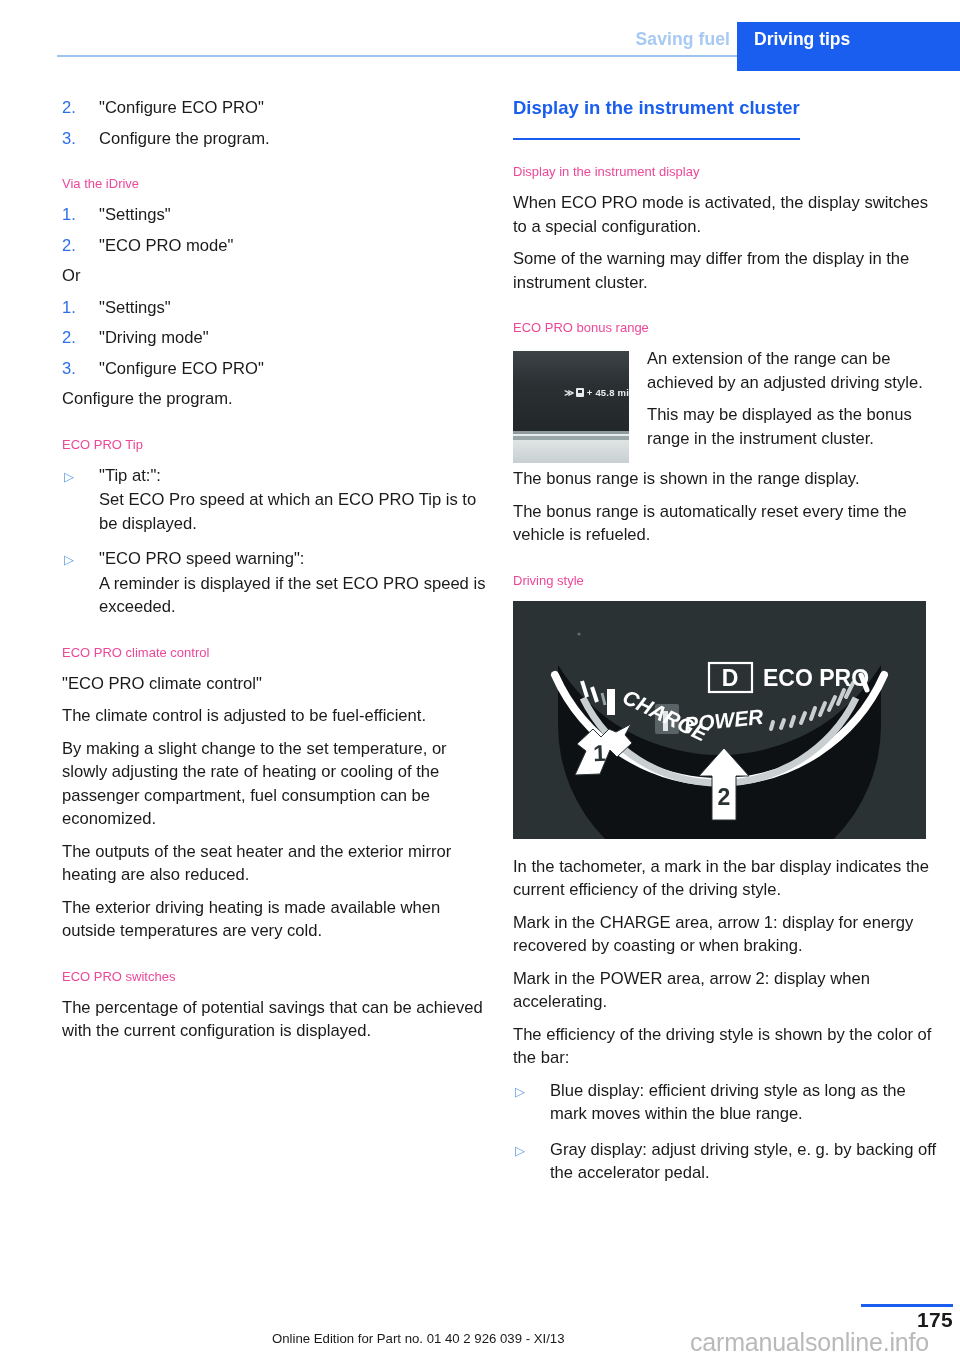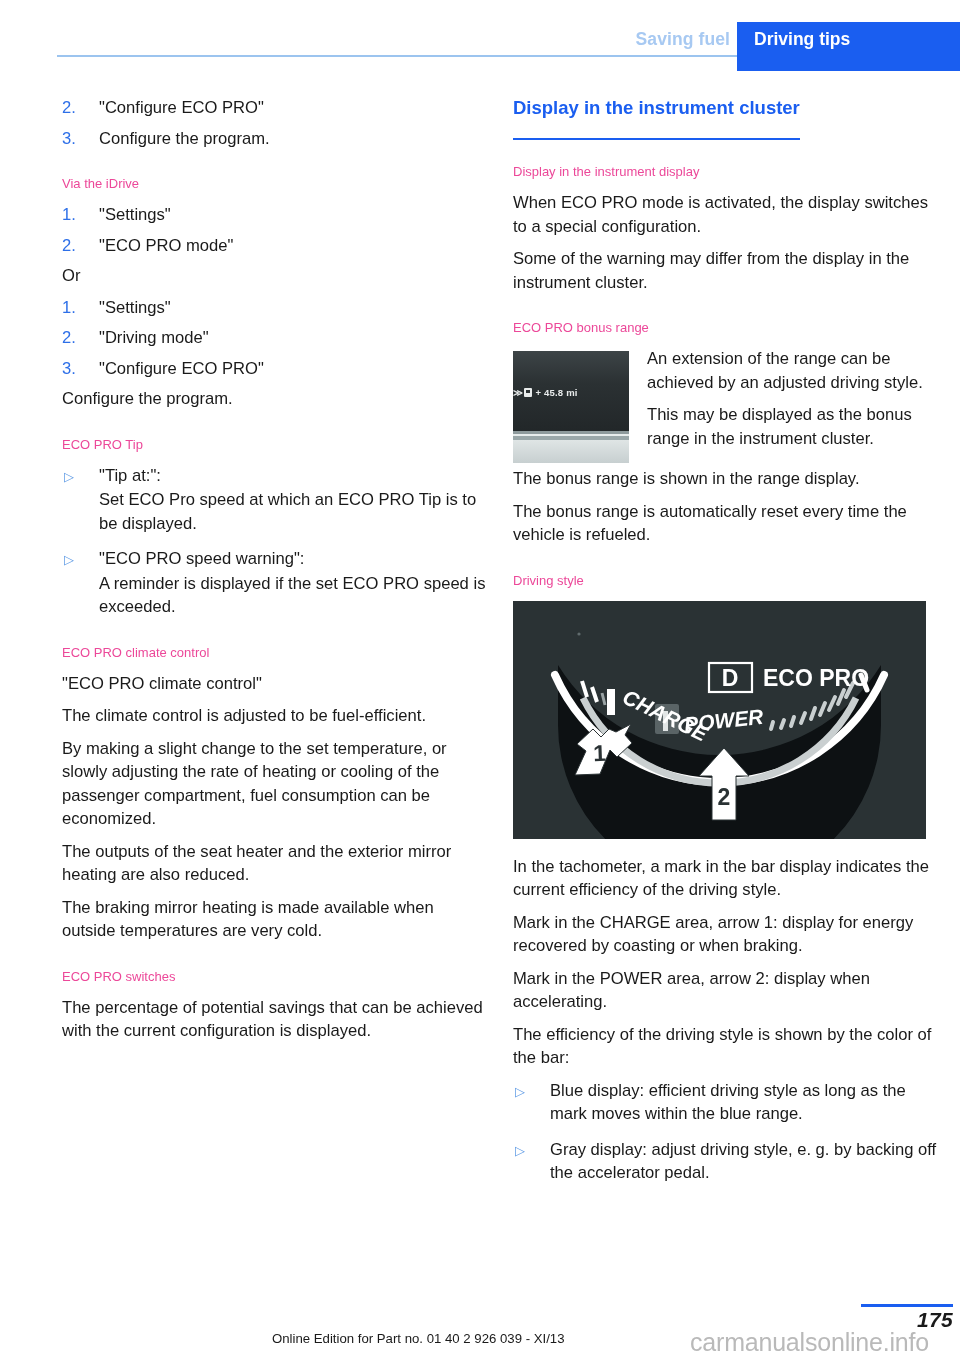--- a/index.html
+++ b/index.html
@@ -163,21 +163,21 @@
     position: absolute;
     left: 0; top: 0;
     width: 116px;
     height: 80px;
     background: linear-gradient(180deg, #3d4447 0%, #2b3133 40%, #222729 100%);
   }
   .fig-small .screen .readout {
     position: absolute;
     left: 0; right: 0;
     top: 36px;
-    text-align: left;
+    text-align: right;
     color: #e9ecec;
     font-size: 9.5px;
     font-weight: bold;
     letter-spacing: .2px;
     white-space: nowrap;
   }
   .fig-small .screen .readout .chev { letter-spacing: -1.5px; margin-right: 3px; }
   .fig-small .screen .readout .pump {
     display: inline-block;
     width: 8px; height: 9px;
@@ -235,21 +235,20 @@
     background: #1a5ef0;
   }
   .page-num {
     position: absolute;
     right: 7px;
     top: 1308px;
     font-size: 21px;
     font-weight: bold;
     color: #1a1a1a;
     letter-spacing: .3px;
-    font-style: italic;
   }
   .edition {
     position: absolute;
     left: 272px;
     top: 1331px;
     font-size: 13.2px;
     color: #1a1a1a;
     white-space: nowrap;
   }
   .watermark {
@@ -333,21 +332,21 @@
         <span>"ECO PRO speed warning":</span>
         <span class="sub">A reminder is displayed if the set ECO PRO speed is exceeded.</span>
       </li>
     </ul>
 
     <h2 class="sub-title">ECO PRO climate control</h2>
     <p class="para">"ECO PRO climate control"</p>
     <p class="para">The climate control is adjusted to be fuel-efficient.</p>
     <p class="para">By making a slight change to the set temperature, or slowly adjusting the rate of heating or cooling of the passenger compartment, fuel consumption can be economized.</p>
     <p class="para">The outputs of the seat heater and the exterior mirror heating are also reduced.</p>
-    <p class="para">The braking mirror heating is made available when outside temperatures are very cold.</p>
+    <p class="para">The exterior driving heating is made available when outside temperatures are very cold.</p>
 
     <h2 class="sub-title">ECO PRO switches</h2>
     <p class="para">The percentage of potential savings that can be achieved with the current configuration is displayed.</p>
 
   </div>
 
   <div class="col col-right">
 
     <h1 class="sec-title">Display in the instrument cluster</h1>
 

